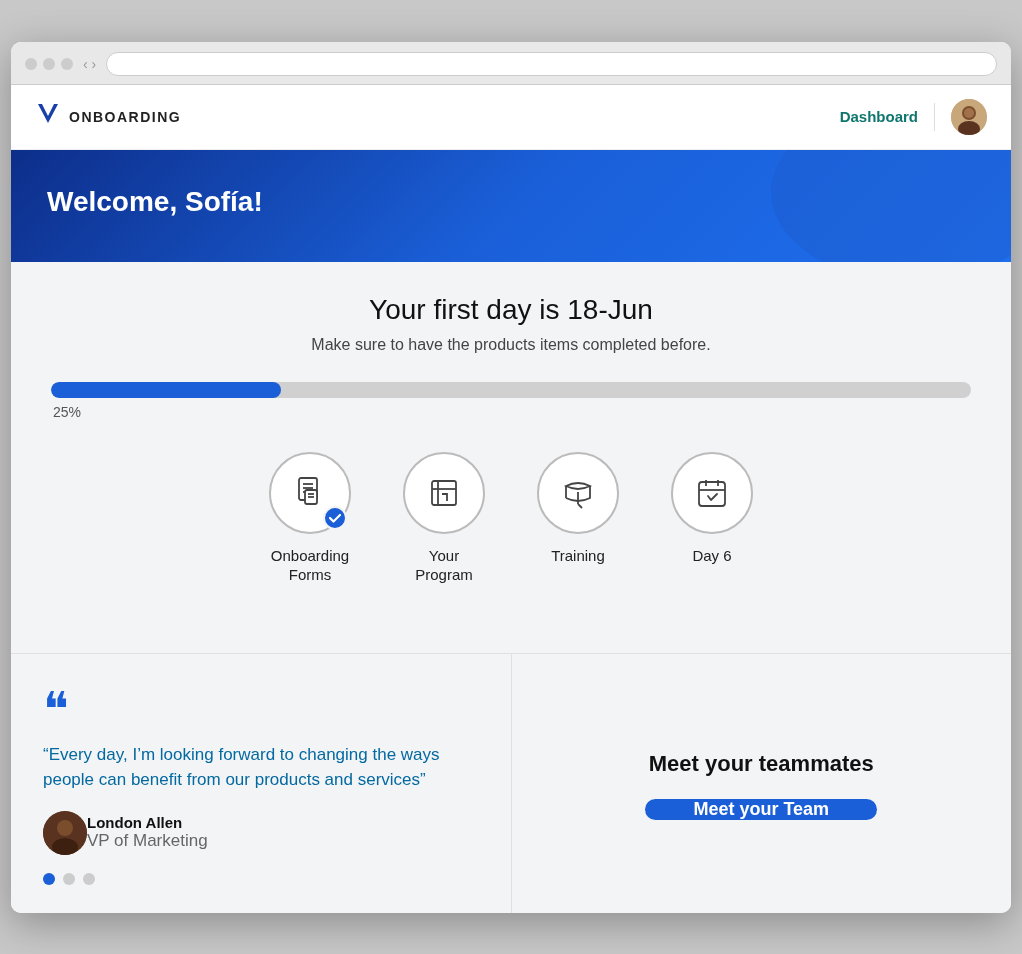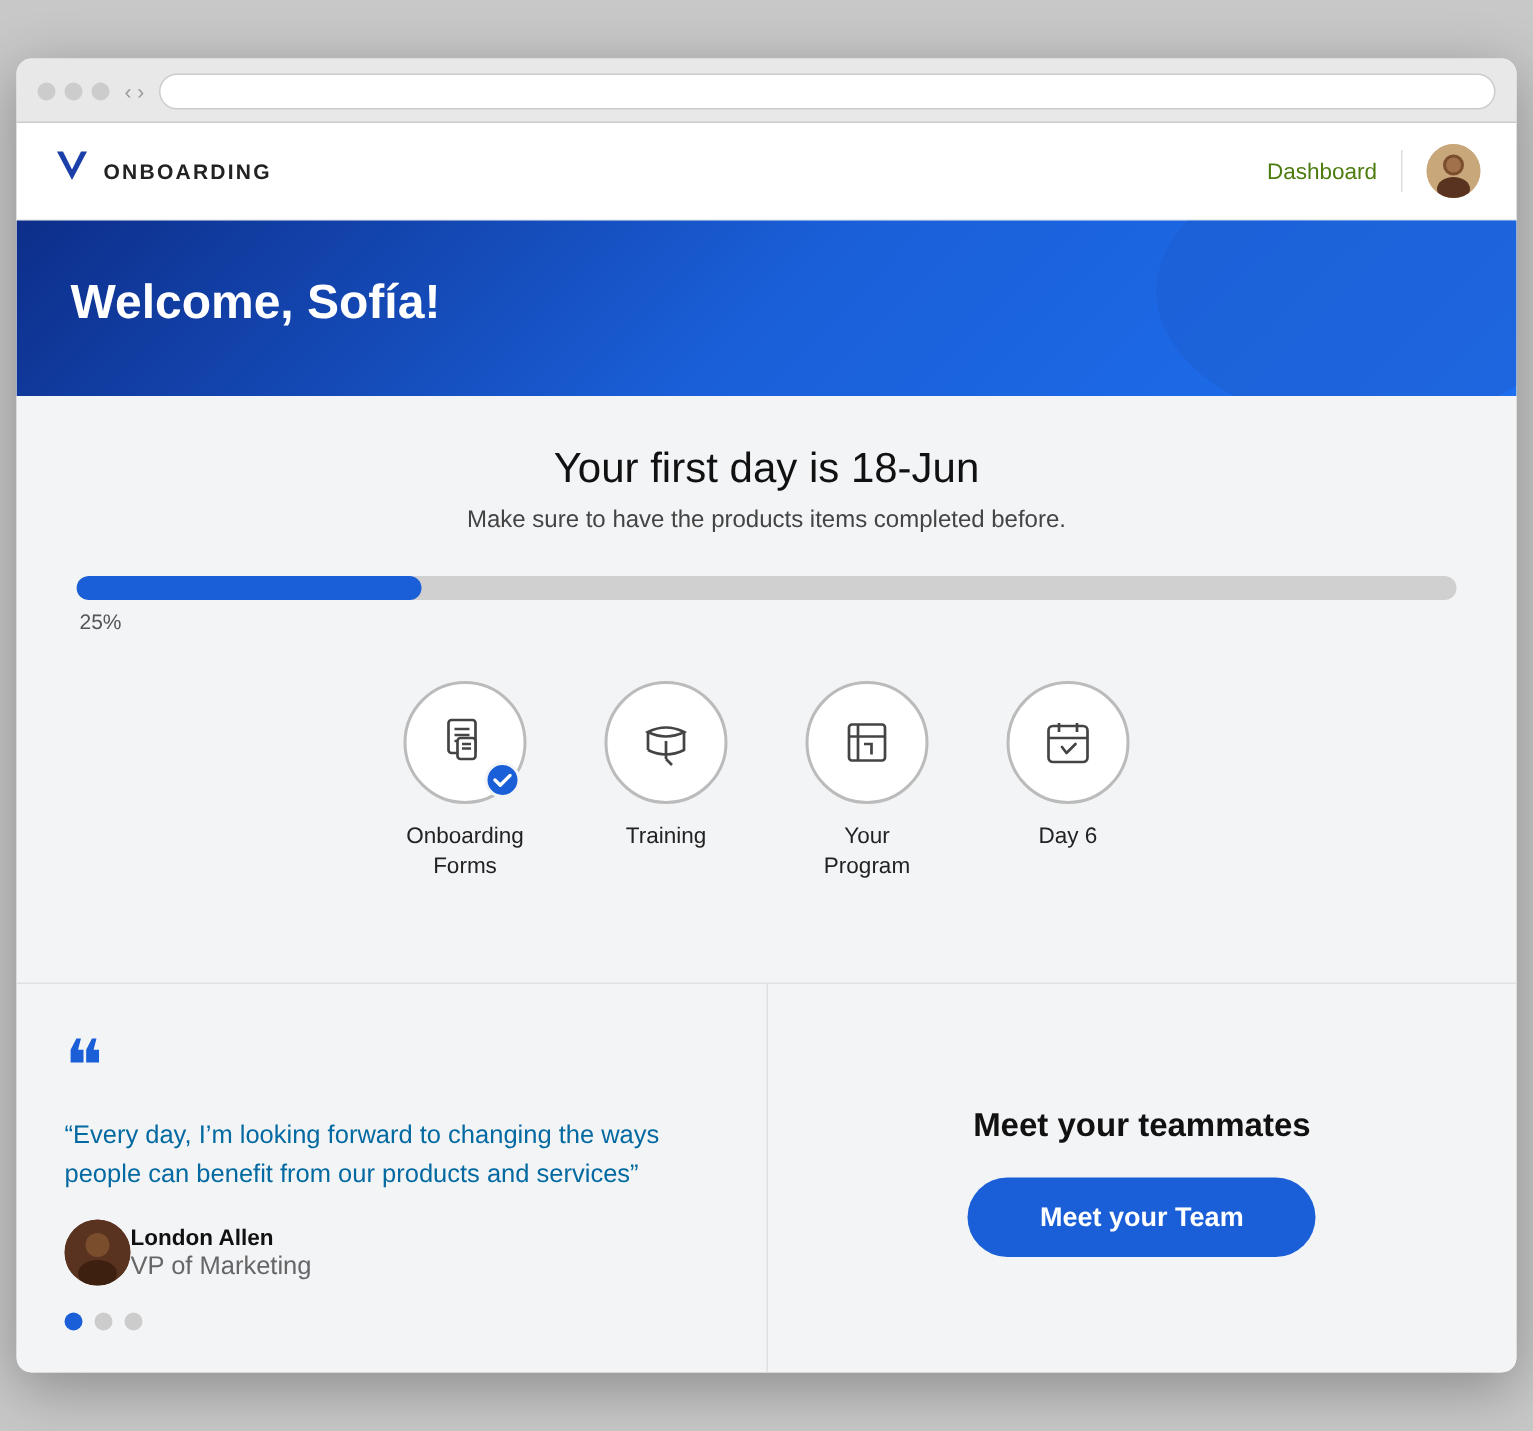--- a/index.html
+++ b/index.html
@@ -61,21 +61,21 @@
     .logo-icon {
       color: #1a3fa8; font-weight: 900; font-size: 22px;
     }
     .logo-text {
       font-weight: 700; font-size: 14px; letter-spacing: 1.5px; color: #222;
     }
     .header-right {
       display: flex; align-items: center; gap: 16px;
     }
     .dashboard-link {
-      color: #4d7c0f; font-weight: 400; font-size: 15px; text-decoration: none;
+      color: #0f766e; font-weight: 700; font-size: 15px; text-decoration: none;
     }
     .divider-v {
       width: 1px; height: 28px; background: #ddd;
     }
     .avatar {
       width: 36px; height: 36px; border-radius: 50%;
       background: #c8a87a;
       overflow: hidden;
       display: flex; align-items: center; justify-content: center;
     }
@@ -91,21 +91,21 @@
     .hero-banner::after {
       content: '';
       position: absolute;
       bottom: -20px; right: -40px;
       width: 280px; height: 180px;
       border-radius: 50%;
       background: rgba(30,90,200,0.4);
     }
     .hero-title {
       color: #fff;
-      font-size: 32px;
+      font-size: 28px;
       font-weight: 800;
       position: relative; z-index: 1;
     }
 
     
     .main-content {
       background: #f3f4f6;
       padding: 32px 40px;
     }
     .first-day-section {
@@ -260,21 +260,21 @@
     .team-title {
       font-size: 22px;
       font-weight: 800;
       color: #111;
     }
     .meet-team-btn {
       background: #1a5fd8;
       color: #fff;
       border: none;
       border-radius: 40px;
-      padding: 16px 48px;
+      padding: 0 48px;
       font-size: 18px;
       font-weight: 700;
       cursor: pointer;
       transition: background 0.2s;
       white-space: nowrap;
     }
   </style>
 </head>
 <body>
 
@@ -349,40 +349,40 @@
               <polyline points="2,7 5.5,10.5 12,4" stroke="#fff" stroke-width="2.2" stroke-linecap="round" stroke-linejoin="round"></polyline>
             </svg>
           </div>
         </div>
         <span class="step-label">Onboarding<br>Forms</span>
       </div>
 
       <div class="step-item">
         <div class="step-icon-circle">
           <svg viewBox="0 0 38 38" fill="none" stroke="#444" stroke-width="1.8">
+            <rect x="7" y="7" width="24" height="24" rx="2"></rect>
+            <line x1="13" y1="7" x2="13" y2="31"></line>
+            <line x1="7" y1="15" x2="31" y2="15"></line>
+            <polyline points="17,20 22,20 22,27"></polyline>
+          </svg>
+        </div>
+        <span class="step-label">Your<br>Program</span>
+      </div>
+
+      <div class="step-item">
+        <div class="step-icon-circle">
+          <svg viewBox="0 0 38 38" fill="none" stroke="#444" stroke-width="1.8">
             <path d="M7 12 Q19 6 31 12 Q19 18 7 12Z"></path>
             <path d="M7 12 L7 24"></path>
             <path d="M31 12 L31 24 Q19 30 7 24"></path>
             <line x1="19" y1="18" x2="19" y2="30"></line>
             <line x1="19" y1="30" x2="23" y2="34"></line>
           </svg>
         </div>
         <span class="step-label">Training</span>
-      </div>
-
-      <div class="step-item">
-        <div class="step-icon-circle">
-          <svg viewBox="0 0 38 38" fill="none" stroke="#444" stroke-width="1.8">
-            <rect x="7" y="7" width="24" height="24" rx="2"></rect>
-            <line x1="13" y1="7" x2="13" y2="31"></line>
-            <line x1="7" y1="15" x2="31" y2="15"></line>
-            <polyline points="17,20 22,20 22,27"></polyline>
-          </svg>
-        </div>
-        <span class="step-label">Your<br>Program</span>
       </div>
 
       <div class="step-item">
         <div class="step-icon-circle">
           <svg viewBox="0 0 38 38" fill="none" stroke="#444" stroke-width="1.8">
             <rect x="6" y="8" width="26" height="24" rx="3"></rect>
             <line x1="6" y1="16" x2="32" y2="16"></line>
             <line x1="13" y1="6" x2="13" y2="12"></line>
             <line x1="25" y1="6" x2="25" y2="12"></line>
             <polyline points="15,22 18,26 24,20" stroke-linecap="round" stroke-linejoin="round"></polyline>

